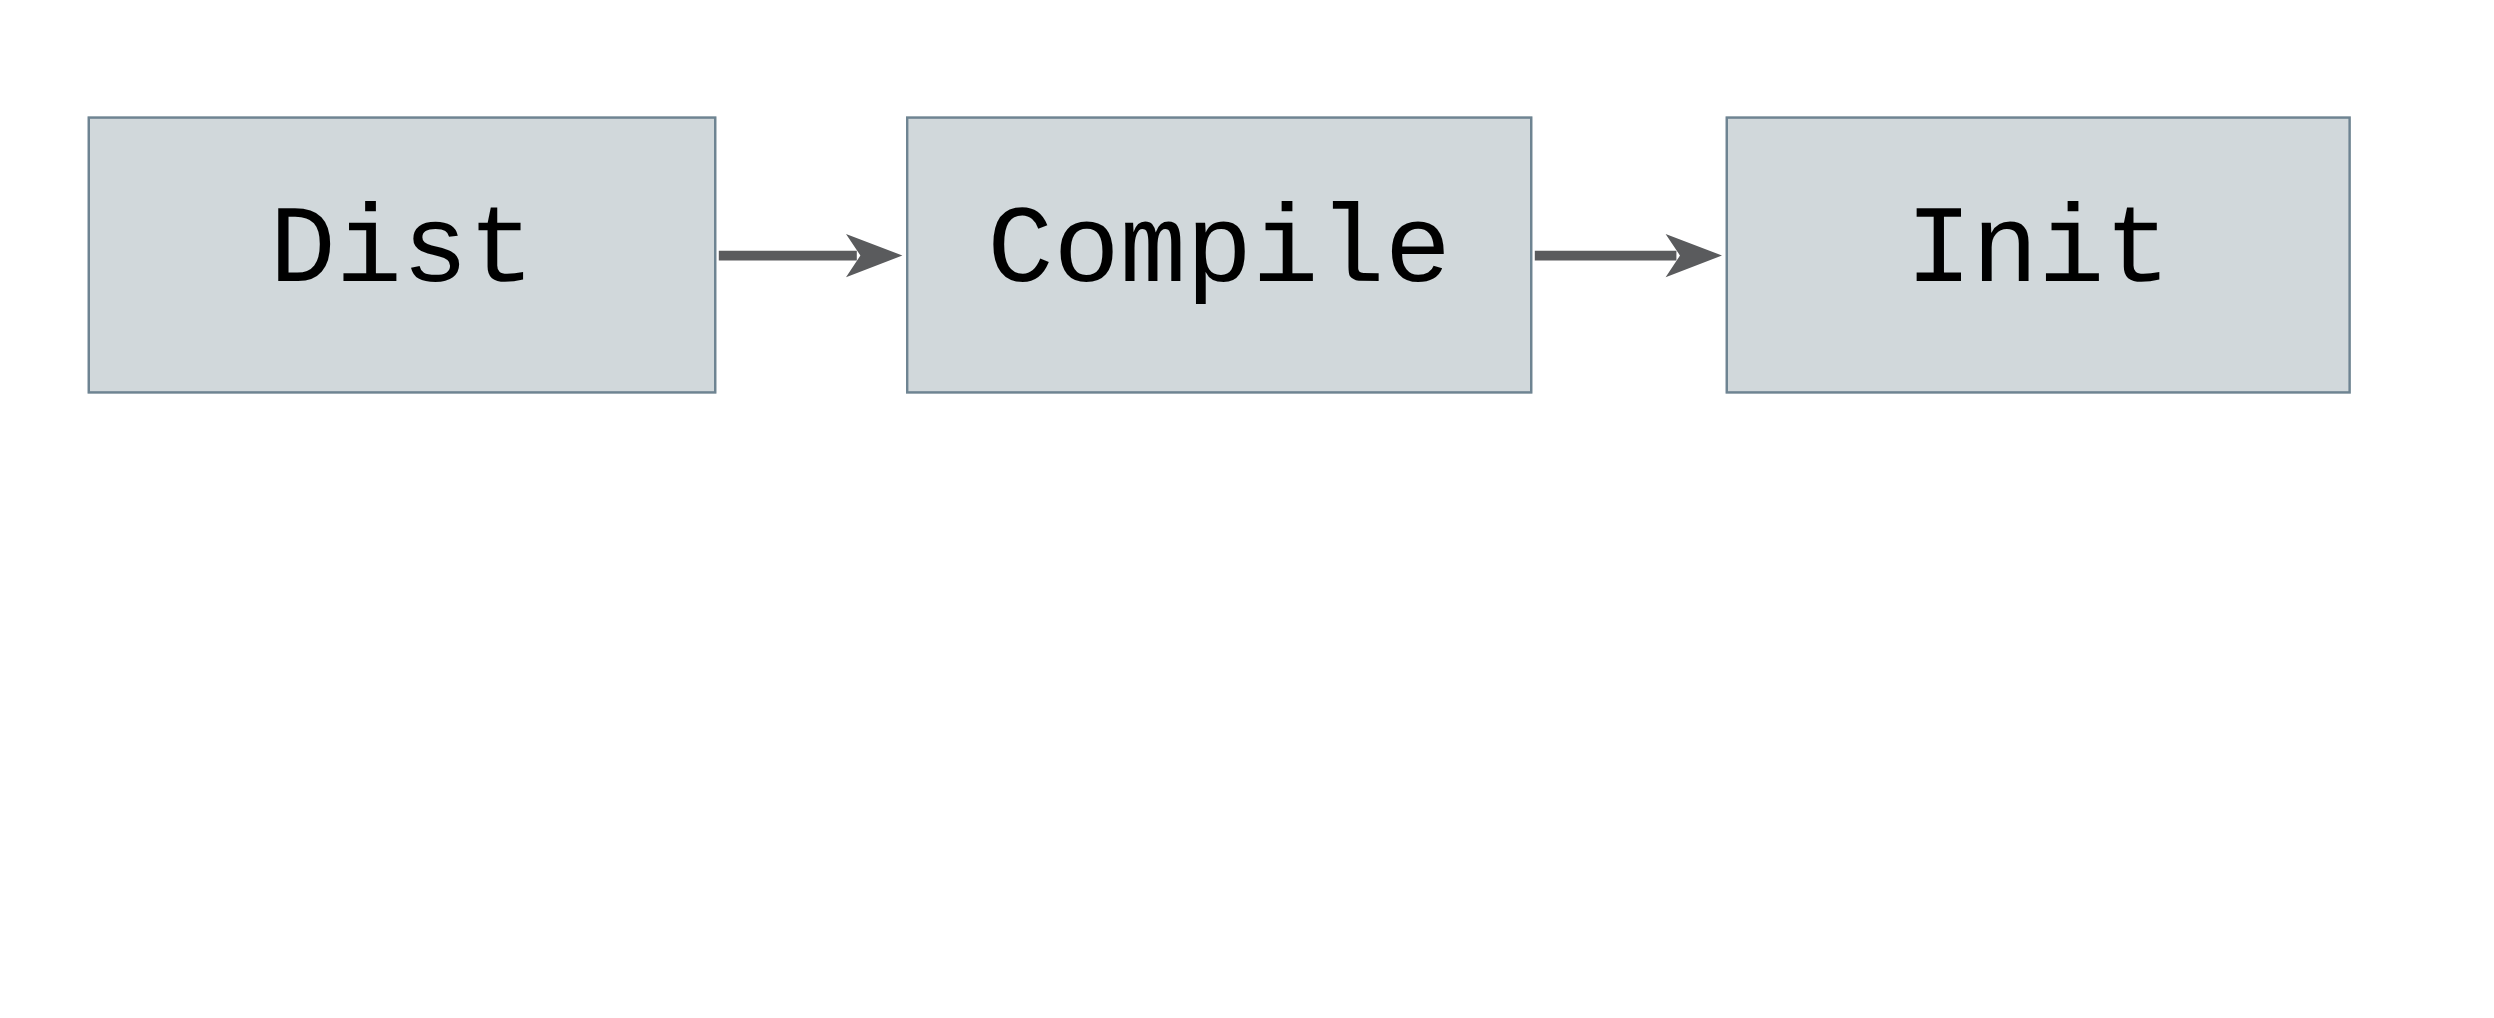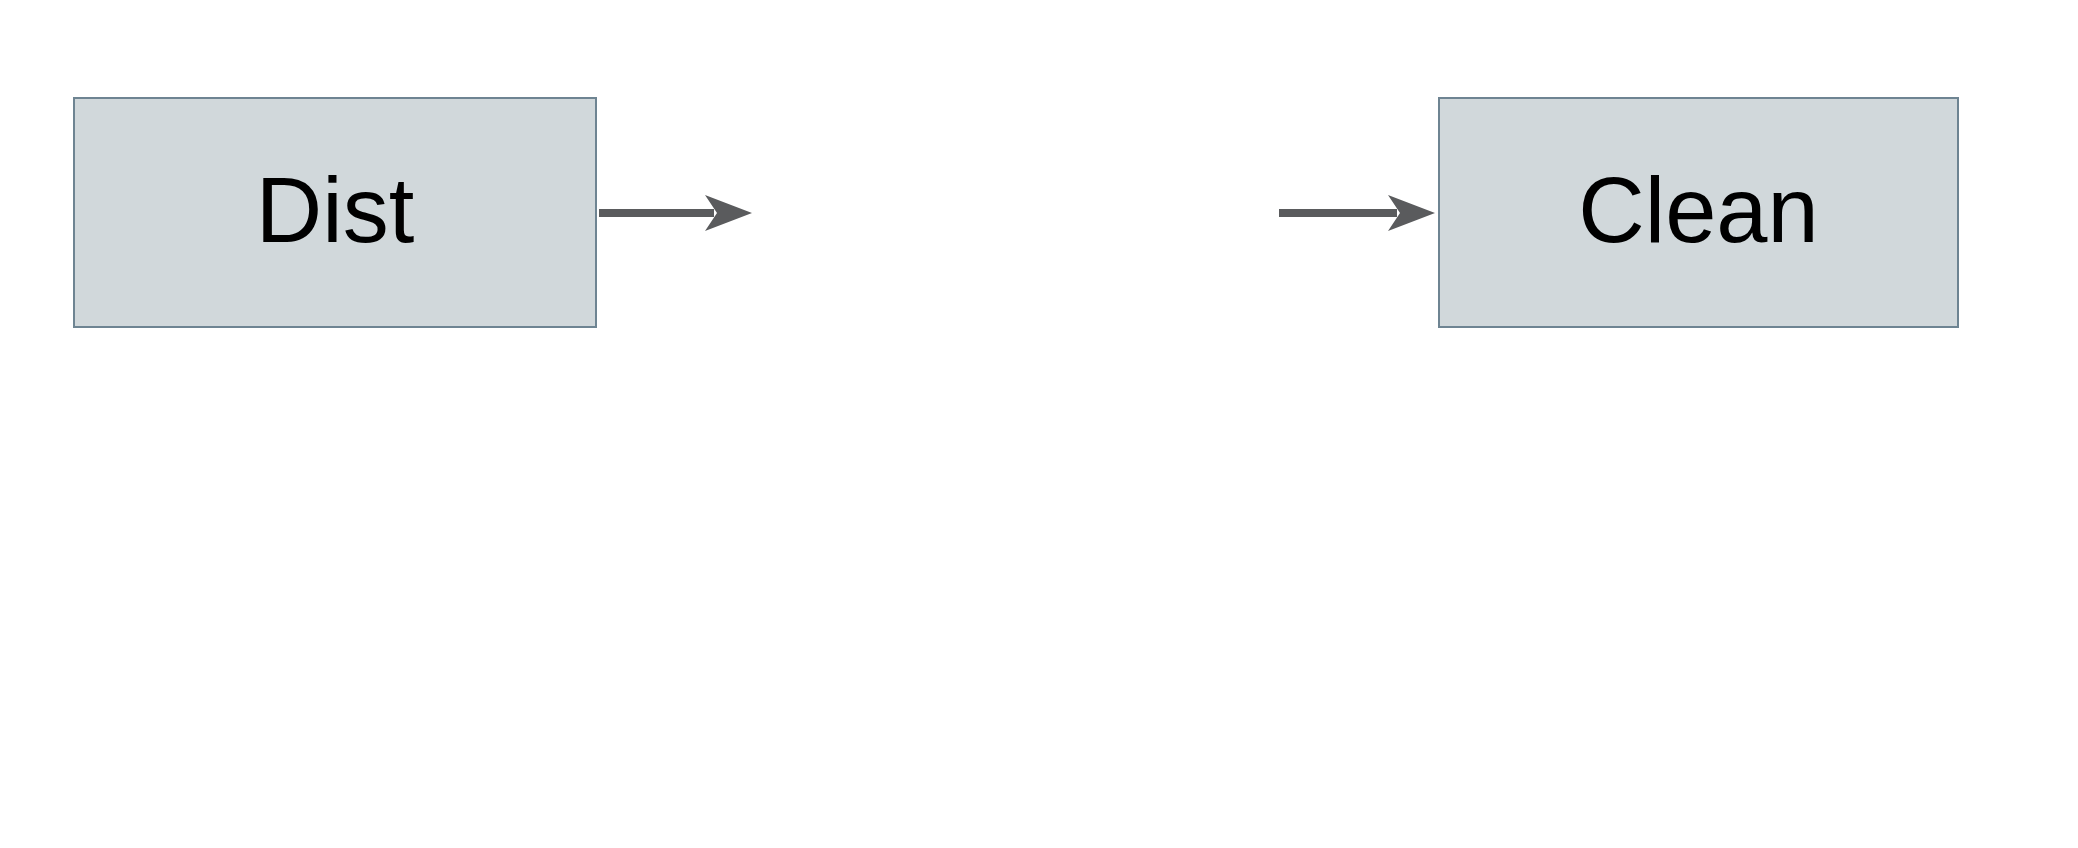--- a/index.html
+++ b/index.html
@@ -9,20 +9,21 @@
   body {
     font-family: "Liberation Sans", sans-serif;
     background: #ffffff;
   }
   .canvas {
     position: relative;
     width: 2078px;
     height: 848px;
     background: var(--bg, #ffffff);
     overflow: hidden;
+    font-family: Liberation Mono, monospace;
   }
   .edges {
     position: absolute;
     left: 0;
     top: 0;
     width: 2078px;
     height: 848px;
     pointer-events: none;
   }
   .edges line {
@@ -66,19 +67,22 @@
     <g>
       <line x1="1279" y1="213" x2="1397" y2="213"></line>
       <polygon points="1435,213 1388,195 1400,213 1388,231"></polygon>
     </g>
   </svg>
 
   <div class="node node-dist">
     <span class="node-label">Dist</span>
   </div>
 
+  <div class="node node-compile">
+    <span class="node-label">Compile</span>
+  </div>
 
   <div class="node node-init">
-    <span class="node-label">Clean</span>
+    <span class="node-label">Init</span>
   </div>
 
 
 </div>
 
 </body></html>

